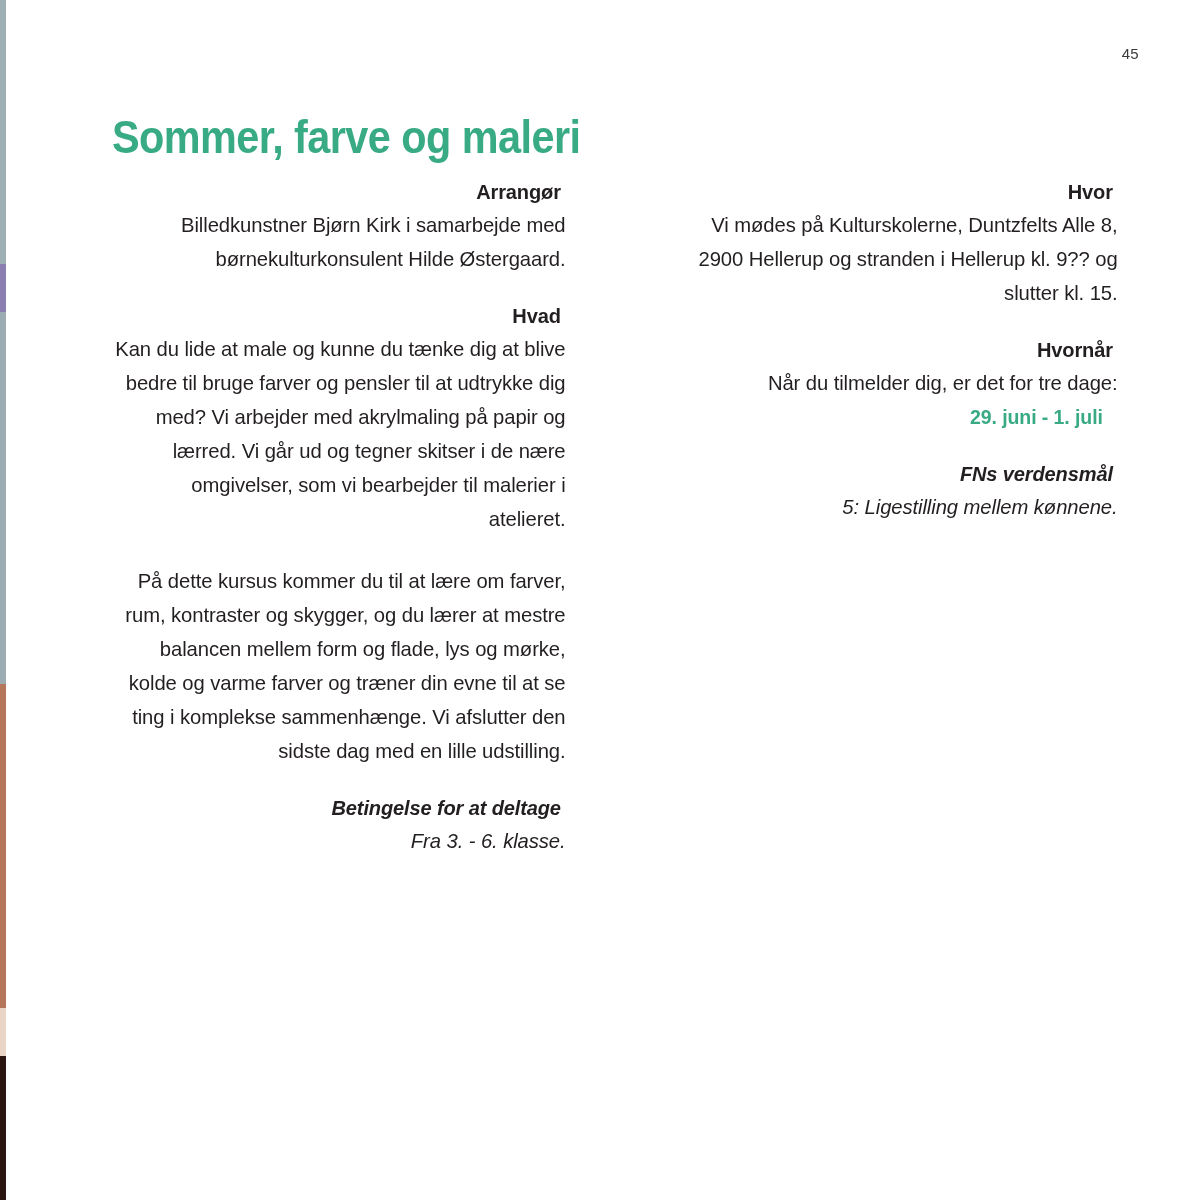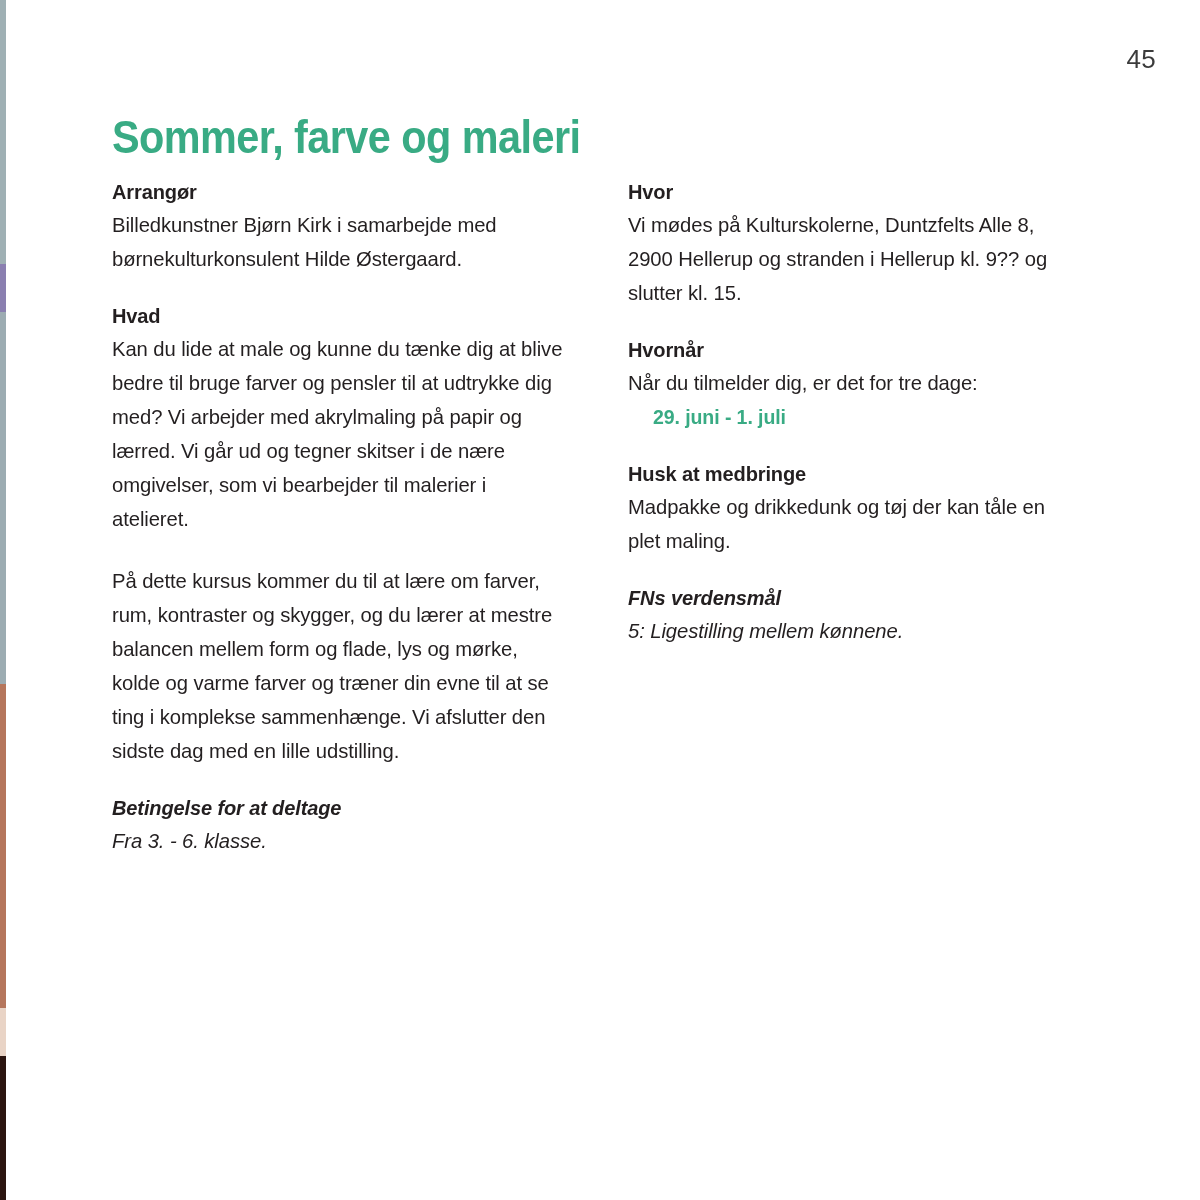--- a/index.html
+++ b/index.html
@@ -24,22 +24,22 @@
     top: 0;
     width: 6px;
     height: 1200px;
   }
   #edge-strip .seg { width: 100%; }
 
   
   #page-number {
     position: absolute;
     top: 46px;
-    right: 44px;
-    font-size: 26px;
+    right: 61px;
+    font-size: 15px;
     line-height: 1;
     color: #3b3b3b;
     letter-spacing: 0.3px;
   }
 
   
   #page-title {
     position: absolute;
     left: 112px;
     top: 80px;
@@ -57,23 +57,23 @@
     position: absolute;
     left: 0;
     top: 178px;
     width: 1200px;
   }
   .column {
     position: absolute;
     top: 0;
   }
   #col-left  { left: 112px; width: 470px; }
-  #col-right { left: 628px; width: 470px; }
+  #col-right { left: 664px; width: 470px; }
 
-  .block { margin-bottom: 26px; }
+  .block { margin-bottom: 26px; text-align: right; }
   .block:last-child { margin-bottom: 0; font-style: italic; }
 
   .section-heading {
     font-size: 21px;
     font-weight: 700;
     line-height: 1.38;
     letter-spacing: -0.15px;
     transform: scaleX(0.955);
     transform-origin: left center;
     margin: 0 0 1px 0;
@@ -163,24 +163,20 @@
       <div class="section-heading">Hvor</div>
       <p class="body-text">Vi mødes på Kulturskolerne, Duntzfelts Alle 8, 2900 Hellerup og stranden i Hellerup kl. 9?? og slutter kl. 15.</p>
     </div>
 
     <div class="block">
       <div class="section-heading">Hvornår</div>
       <p class="body-text">Når du tilmelder dig, er det for tre dage:</p>
       <div class="date-line" style="color: rgb(57, 171, 132);">29. juni - 1. juli</div>
     </div>
 
-    <div class="block">
-      <div class="section-heading">Husk at medbringe</div>
-      <p class="body-text">Madpakke og drikkedunk og tøj der kan tåle en plet maling.</p>
-    </div>
 
 
     <div class="block">
       <div class="section-heading">FNs verdensmål</div>
       <p class="body-text">5: Ligestilling mellem kønnene.</p>
     </div>
 
   </div>
 </div>
 

